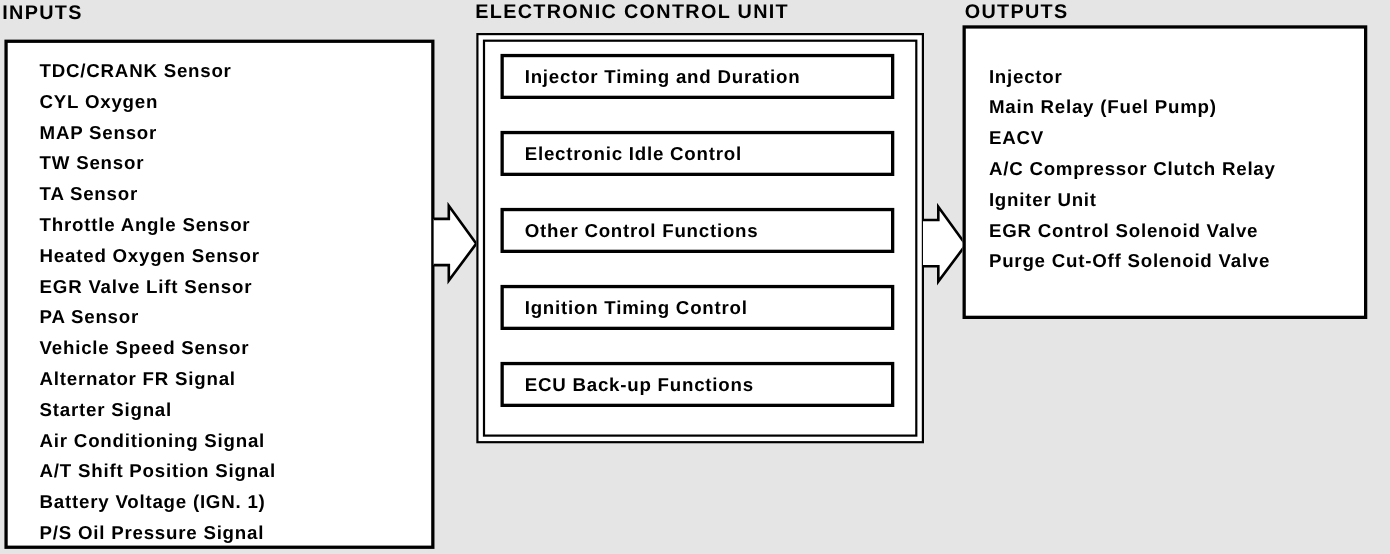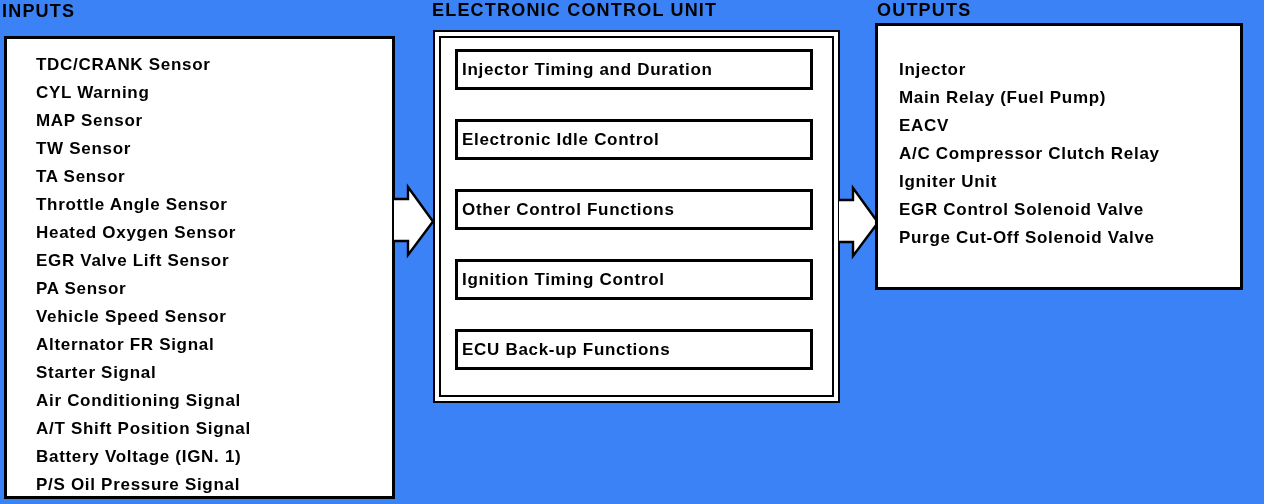--- a/index.html
+++ b/index.html
@@ -4,21 +4,21 @@
 <style>
   html, body {
     margin: 0;
     padding: 0;
     background: #ffffff;
   }
   #canvas {
     position: relative;
     width: 1264px;
     height: 504px;
-    background: #3b82f6;
+    background: #e5e5e5;
     color: #000000;
     font-family: "Liberation Sans", sans-serif;
     font-weight: bold;
     overflow: hidden;
   }
   .heading {
     position: absolute;
     font-size: 18px;
     letter-spacing: 1.2px;
     white-space: nowrap;
@@ -66,21 +66,21 @@
     flex-direction: column;
     gap: 29px;
   }
   .fn-box {
     width: 358px;
     height: 41px;
     border: 3px solid #000;
     box-sizing: border-box;
     display: flex;
     align-items: center;
-    padding-left: 4px;
+    padding-left: 19px;
     font-size: 17px;
     letter-spacing: 0.7px;
     white-space: nowrap;
     flex: 0 0 auto;
   }
   .flow-arrow {
     position: absolute;
     display: block;
   }
   #arrow-in  { left: 394px; top: 183px; }
@@ -92,21 +92,21 @@
 <div id="canvas">
 
   <div class="heading" id="inputs-heading">INPUTS</div>
 
   <div class="heading" id="ecu-heading">ELECTRONIC CONTROL UNIT</div>
 
   <div class="heading" id="outputs-heading">OUTPUTS</div>
 
   <div class="list-box" id="inputs-box">
       <div class="line">TDC/CRANK Sensor</div>
-      <div class="line">CYL Warning</div>
+      <div class="line">CYL Oxygen</div>
       <div class="line">MAP Sensor</div>
       <div class="line">TW Sensor</div>
       <div class="line">TA Sensor</div>
       <div class="line">Throttle Angle Sensor</div>
       <div class="line">Heated Oxygen Sensor</div>
       <div class="line">EGR Valve Lift Sensor</div>
       <div class="line">PA Sensor</div>
       <div class="line">Vehicle Speed Sensor</div>
       <div class="line">Alternator FR Signal</div>
       <div class="line">Starter Signal</div>

